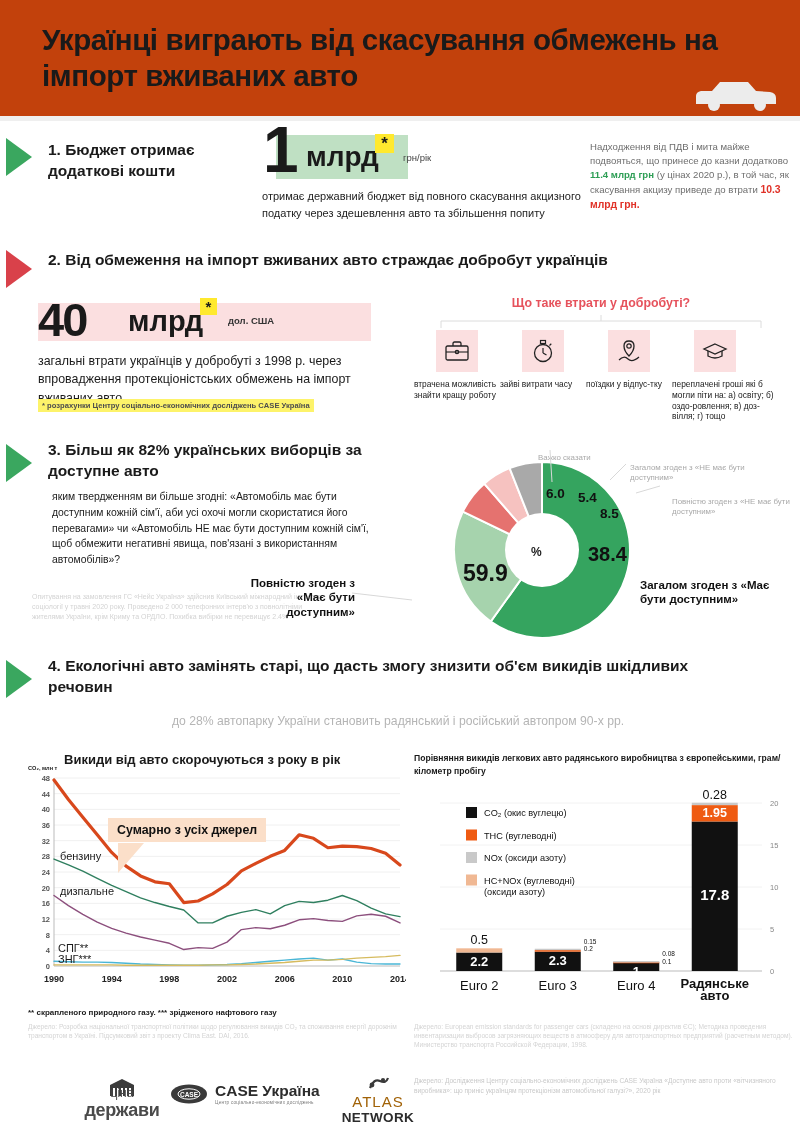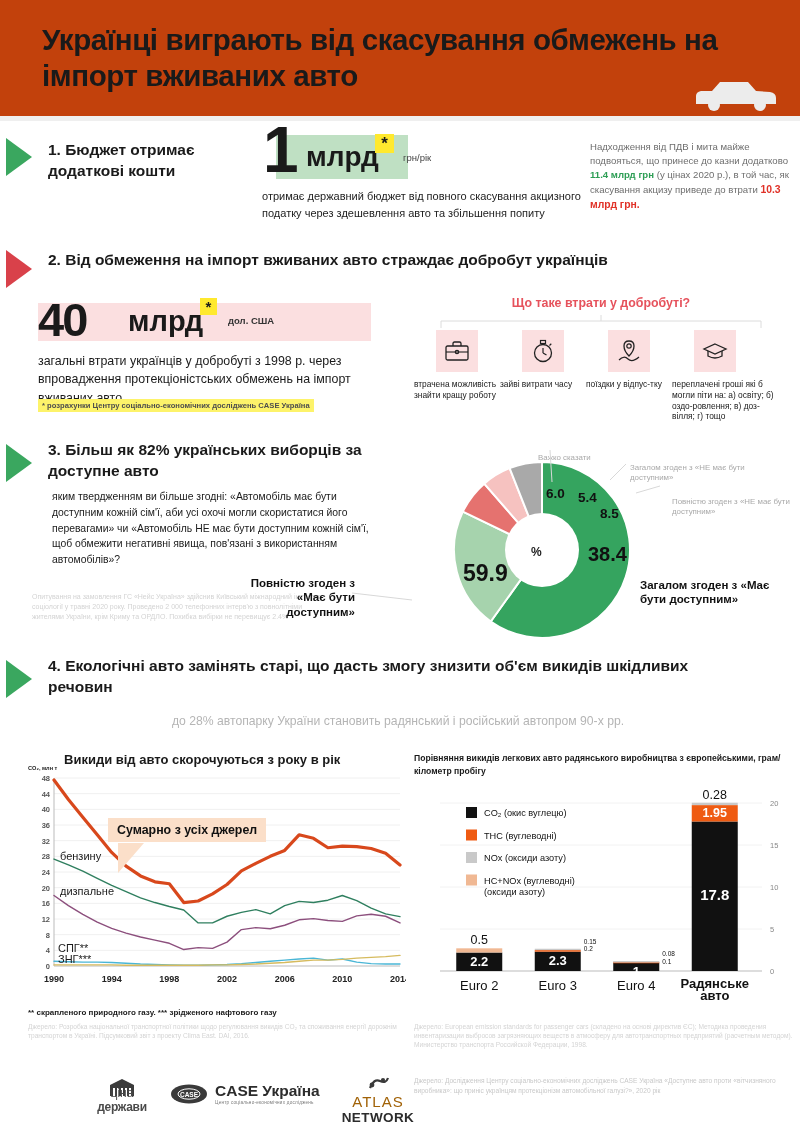--- a/index.html
+++ b/index.html
@@ -359,21 +359,21 @@
   <div class="abs" style="left:40px;top:4px;width:120px;text-align:center;">
     <svg width="60" height="22" viewBox="0 0 60 22" style="display:block;margin:0 auto;">
       <path d="M18 20 L18 9 L30 3 L42 9 L42 20 Z" fill="#3c3c3c"></path>
       <rect x="21" y="12" width="2" height="8" fill="#fff"></rect>
         <rect x="25" y="12" width="2" height="8" fill="#fff"></rect>
       <rect x="29" y="12" width="2" height="8" fill="#fff"></rect>
         <rect x="33" y="12" width="2" height="8" fill="#fff"></rect>
       <rect x="37" y="12" width="2" height="8" fill="#fff"></rect>
     </svg>
     <div style="font-size:12px;color:#4a4a4a;margin-top:-12px;">ціна</div>
-    <div class="logo-t" style="font-size:12px;color:#4a4a4a;letter-spacing:-0.3px;">держави</div>
+    <div class="logo-t" style="font-size:18px;color:#4a4a4a;letter-spacing:-0.3px;">держави</div>
   </div>
   <div class="abs" style="left:148px;top:10px;display:flex;align-items:center;gap:7px;">
     <svg width="38" height="22" viewBox="0 0 38 22">
       <ellipse cx="19" cy="11" rx="18" ry="9.5" fill="#3a3a3a"></ellipse>
       <ellipse cx="19" cy="11" rx="11" ry="5.2" fill="none" stroke="#fff" stroke-width="1"></ellipse>
       <text x="19" y="13.6" font-size="6.5" font-family="Liberation Sans, sans-serif" fill="#fff" text-anchor="middle" font-weight="bold">CASE</text>
     </svg>
     <div>
       <div class="logo-t" style="font-size:15.5px;color:#2c2c2c;">CASE Україна</div>
       <div style="font-size:4.6px;color:#7a7a7a;letter-spacing:0.25px;">Центр соціально-економічних досліджень</div>

